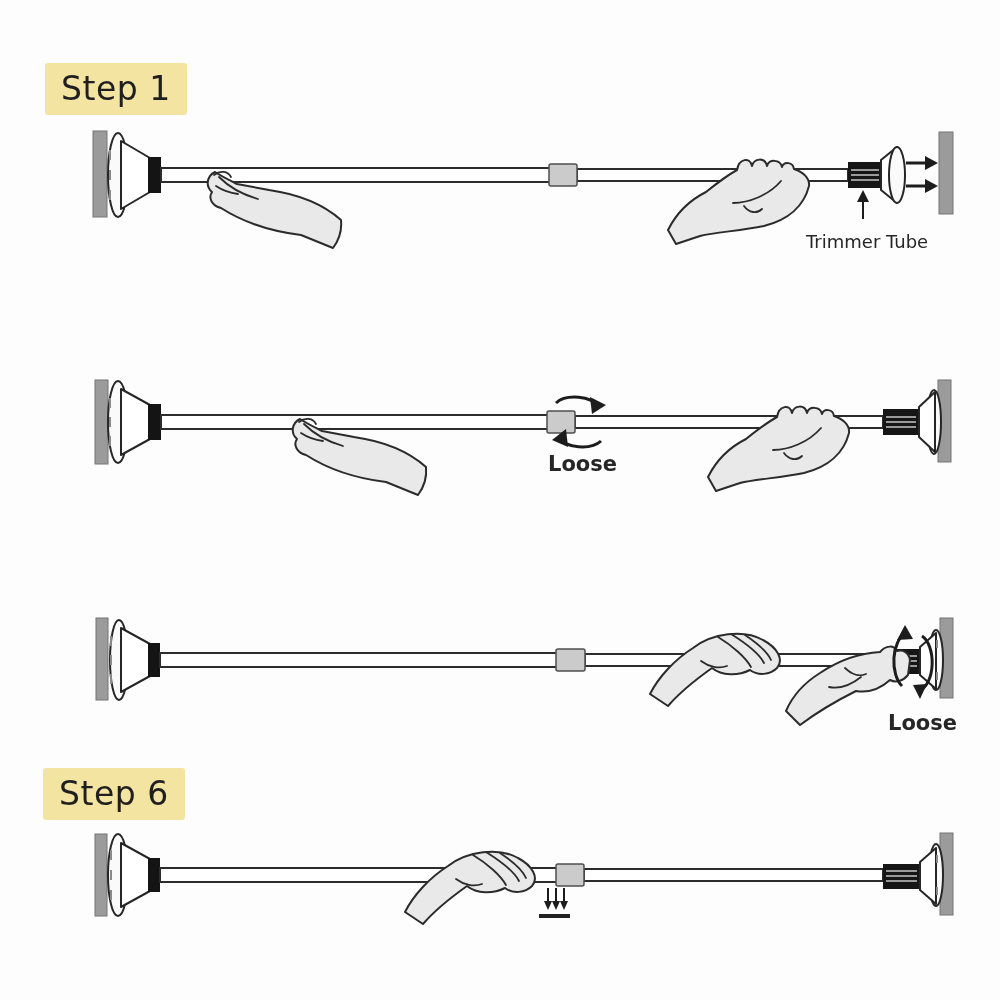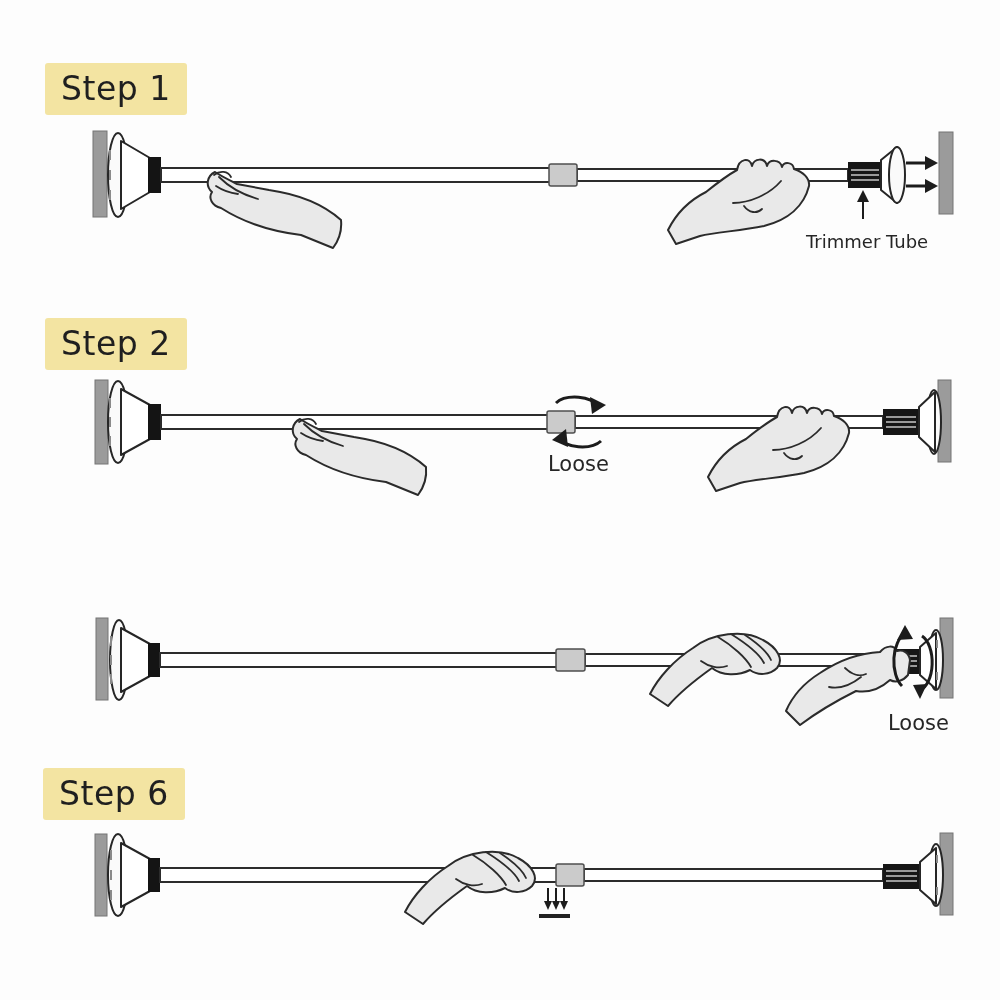--- a/index.html
+++ b/index.html
@@ -25,21 +25,21 @@
   .arrow3{fill:none;stroke:#1c1c1c;stroke-width:3;}
   .arrow2{fill:none;stroke:#1c1c1c;stroke-width:2;}
   .ahead{fill:#1c1c1c;}
   .badge{
     position:absolute;display:inline-block;background:var(--badge);color:#1f1f1f;
     font-size:33px;line-height:1.1;padding:8px 16px;border-radius:3px;letter-spacing:0.5px;
   }
   .callout{
     position:absolute;color:var(--ink);font-size:18px;
   }
-  .callout.bold{font-weight:400;font-size:21px;}
+  .callout.bold{font-weight:700;font-size:21px;}
 </style>
 </head>
 <body>
 
 <div class="canvas">
 
   <svg width="1000" height="1000" viewBox="0 0 1000 1000">
 
     <g>
       <rect class="wall" x="93" y="131" width="14" height="86"></rect>
@@ -216,20 +216,19 @@
         <line class="arrow2" x1="556" y1="888" x2="556" y2="903"></line>
         <polygon class="ahead" points="552,901 560,901 556,910"></polygon>
         <line class="arrow2" x1="564" y1="888" x2="564" y2="903"></line>
         <polygon class="ahead" points="560,901 568,901 564,910"></polygon>
         <rect x="539" y="914" width="31" height="4" fill="#222"></rect>
       </g>
     </g>
   </svg>
 
   <div class="badge" style="left:45px;top:63px">Step 1</div>
-  <div class="badge" style="left:45px;top:318px">Step 2</div>
   <div class="badge" style="left:43px;top:768px">Step 6</div>
 
   <div class="callout" style="left:806px;top:231px;width:138px">Trimmer Tube</div>
   <div class="callout bold" style="left:548px;top:452px;width:72px">Loose</div>
   <div class="callout bold" style="left:888px;top:711px;width:72px">Loose</div>
 
 </div>
 
 </body></html>

